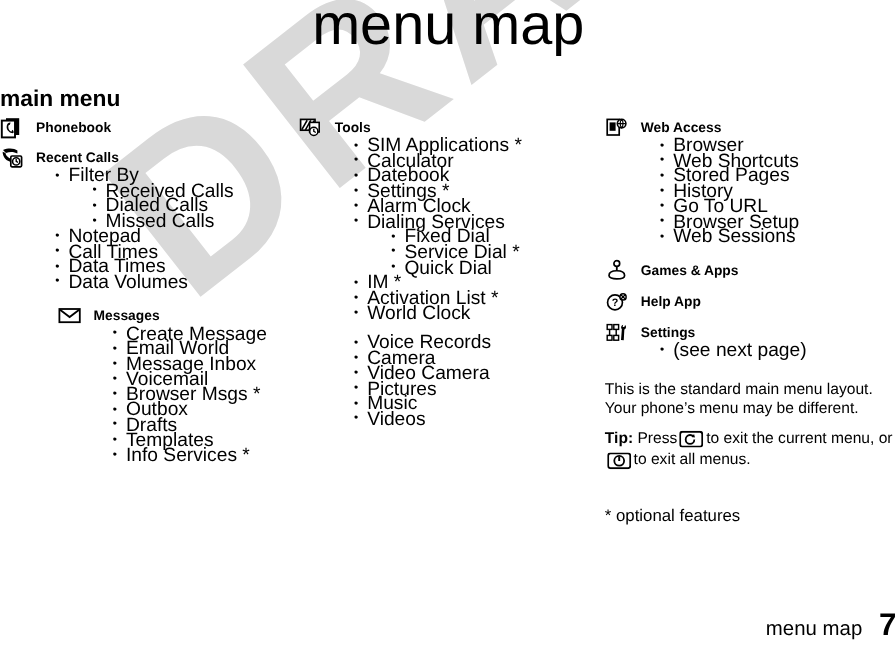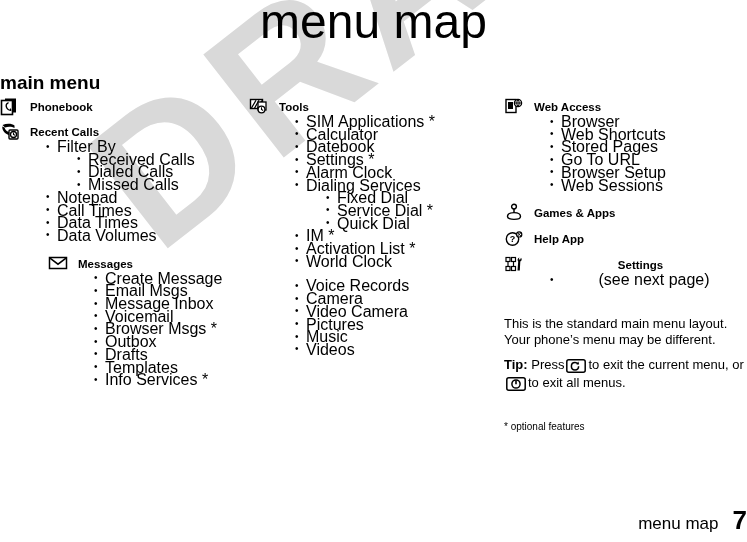--- a/index.html
+++ b/index.html
@@ -144,21 +144,21 @@
     vertical-align: -4px;
     width: 20px;
     height: 14px;
     margin: 0 2px;
   }
   .key svg { display: block; }
   #optional-note {
     position: absolute;
     left: 504px;
     top: 421px;
-    font-size: 10px;
+    font-size: 14px;
     z-index: 3;
   }
 
   
   #footer {
     position: absolute;
     right: 0px;
     bottom: 6px;
     z-index: 3;
     display: flex;
@@ -235,21 +235,21 @@
       <span class="group-icon">
         <svg width="22" height="19" viewBox="0 0 22 19">
           <rect x="1.5" y="3.5" width="17" height="11" fill="#fff" stroke="#000" stroke-width="1.5"></rect>
           <path d="M2 4.2 L10 10.2 L18 4.2" stroke="#000" stroke-width="1.5" fill="none"></path>
         </svg>
       </span>
       <span>Messages</span>
     </div>
     <ul class="lvl1">
       <li><span>Create Message</span></li>
-      <li><span>Email Msgs</span></li>
+      <li><span>Email World</span></li>
       <li><span>Message Inbox</span></li>
       <li><span>Voicemail</span></li>
       <li><span>Browser Msgs *</span></li>
       <li><span>Outbox</span></li>
       <li><span>Drafts</span></li>
       <li><span>Templates</span></li>
       <li><span>Info Services *</span></li>
     </ul>
   </div>
 </div>
@@ -312,20 +312,21 @@
           <circle cx="14" cy="6" r="3.6" fill="#fff" stroke="#000" stroke-width="1.3"></circle>
           <path d="M10.6 6 L17.4 6 M14 2.5 C15.6 4 15.6 8 14 9.5 C12.4 8 12.4 4 14 2.5" stroke="#000" stroke-width="1" fill="none"></path>
         </svg>
       </span>
       <span>Web Access</span>
     </div>
     <ul class="lvl1">
       <li><span>Browser</span></li>
       <li><span>Web Shortcuts</span></li>
       <li><span>Stored Pages</span></li>
+      <li><span>History</span></li>
       <li><span>Go To URL</span></li>
       <li><span>Browser Setup</span></li>
       <li><span>Web Sessions</span></li>
     </ul>
   </div>
 
   <div class="menu-group" style="margin-top:14px;">
     <div class="group-head">
       <span class="group-icon">
         <svg width="22" height="19" viewBox="0 0 22 19">
@@ -345,21 +346,21 @@
           <circle cx="8.5" cy="10" r="6.2" fill="#fff" stroke="#000" stroke-width="1.4"></circle>
           <text x="8.5" y="13.4" font-family="Liberation Sans, sans-serif" font-size="9" text-anchor="middle" fill="#000">?</text>
           <circle cx="15.2" cy="5.4" r="2.6" fill="#fff" stroke="#000" stroke-width="1.2"></circle>
           <path d="M13.4 3.6 L17 7.2 M17 3.6 L13.4 7.2" stroke="#000" stroke-width="1"></path>
         </svg>
       </span>
       <span>Help App</span>
     </div>
   </div>
 
-  <div class="menu-group" style="margin-top:10px;text-align:center;">
+  <div class="menu-group" style="margin-top:10px;">
     <div class="group-head">
       <span class="group-icon">
         <svg width="22" height="19" viewBox="0 0 22 19">
           <rect x="2" y="2.5" width="4" height="4" fill="#fff" stroke="#000" stroke-width="1.2"></rect>
           <path d="M4 6.5 L4 15.5" stroke="#000" stroke-width="1.2"></path>
           <rect x="2" y="11.5" width="4" height="4" fill="#fff" stroke="#000" stroke-width="1.2"></rect>
           <rect x="7.5" y="2.5" width="4" height="4" fill="#fff" stroke="#000" stroke-width="1.2"></rect>
           <path d="M9.5 6.5 L9.5 15.5" stroke="#000" stroke-width="1.2"></path>
           <rect x="7.5" y="11.5" width="4" height="4" fill="#fff" stroke="#000" stroke-width="1.2"></rect>
           <path d="M15.3 2.6 C13.6 3.2 13 5.2 14.2 6.4 L13.5 15.4 L15.8 15.6 L16.3 6.6 C17.8 6 18.2 4 17 2.8 L16.2 4.6 L14.9 4.4 Z" fill="#000"></path>

